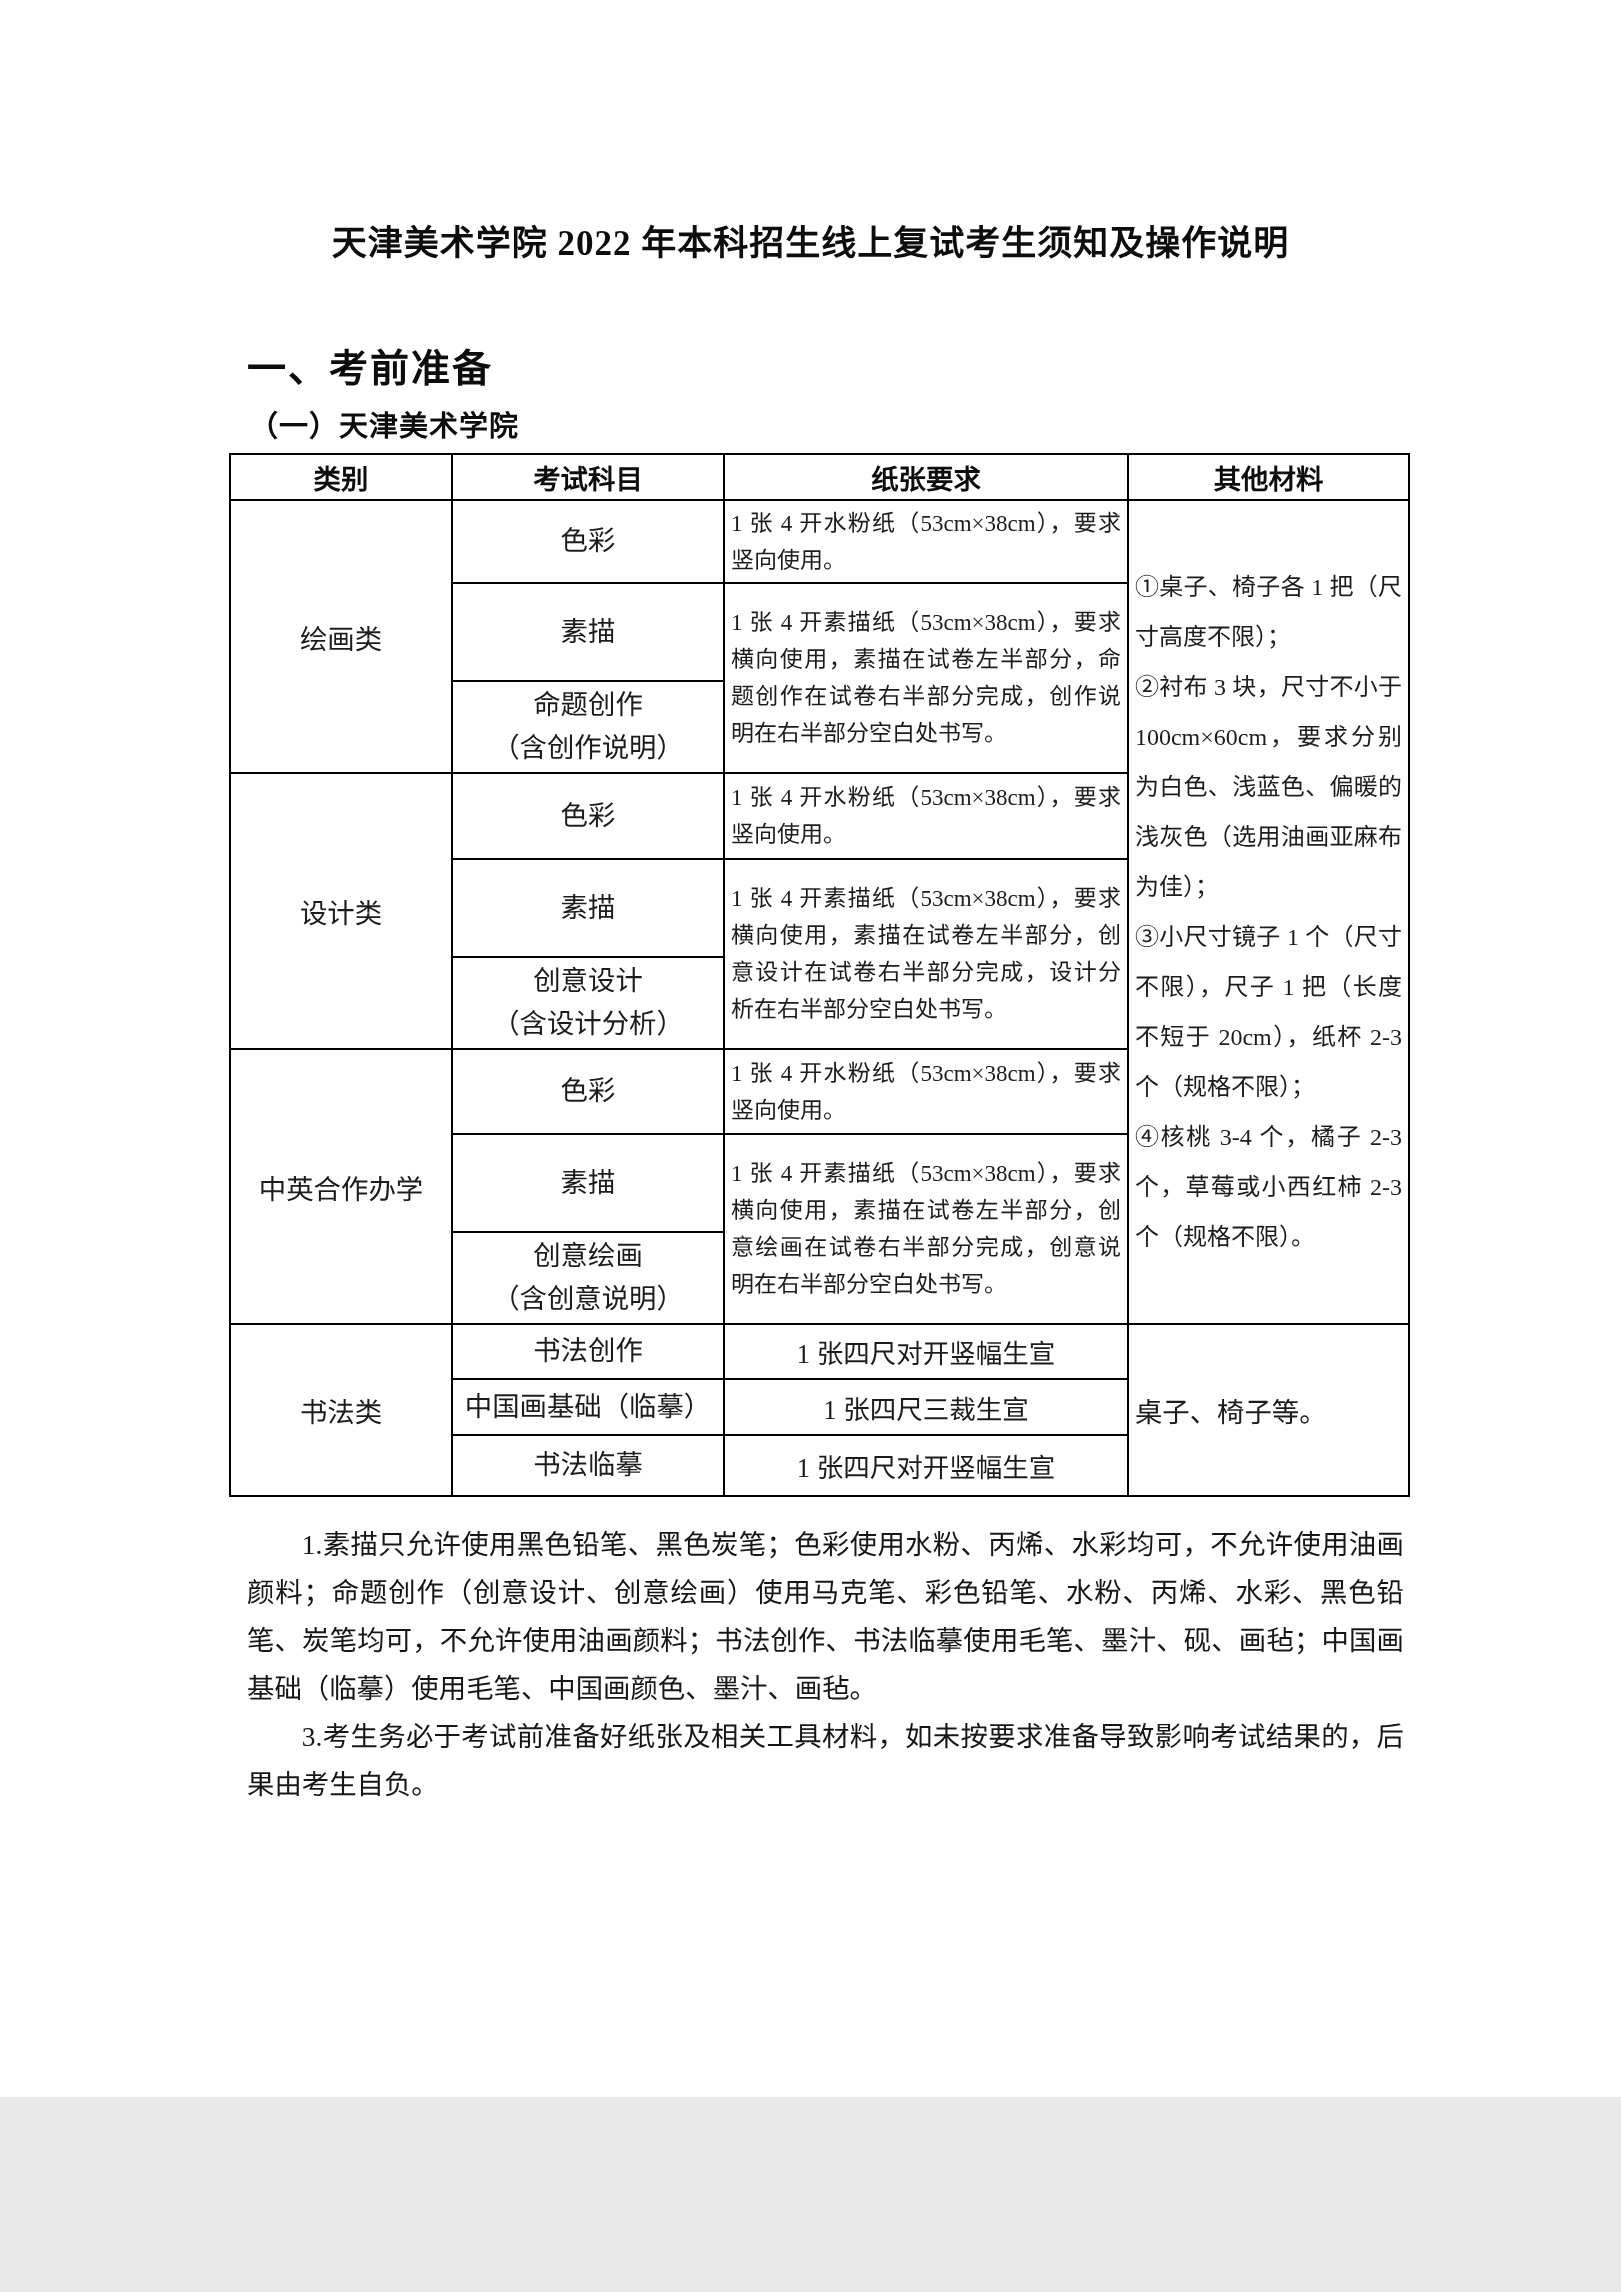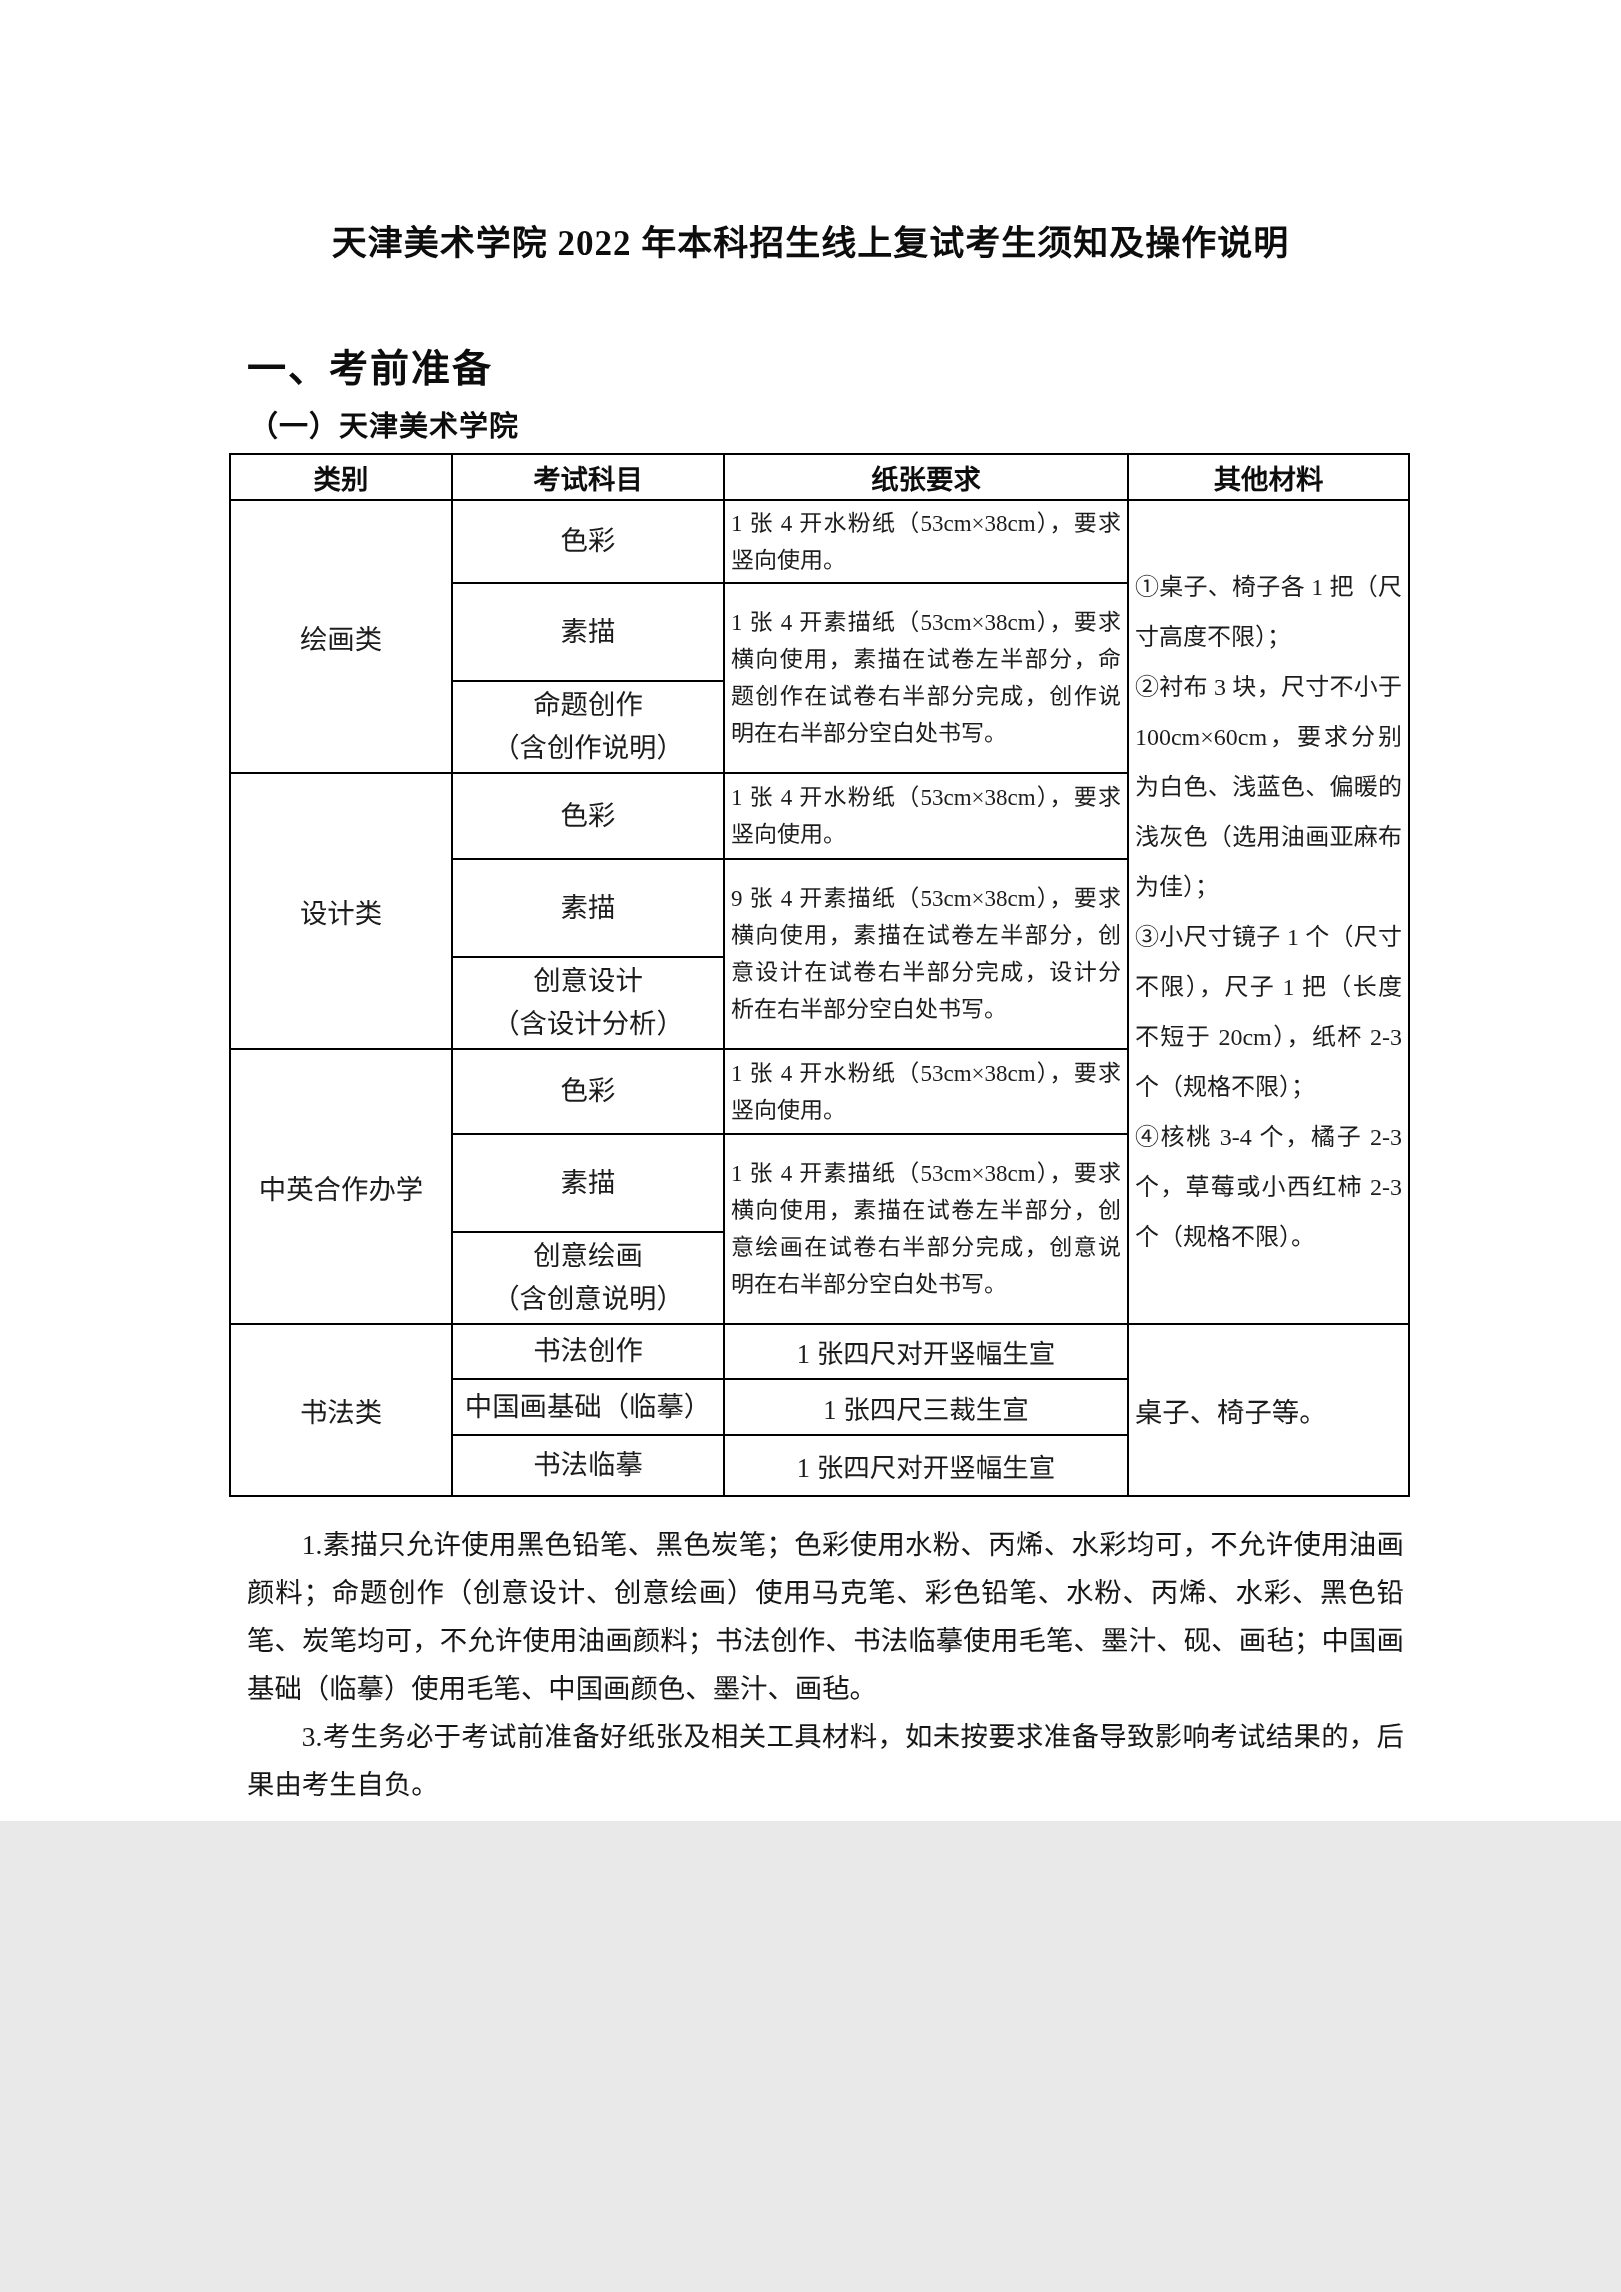--- a/index.html
+++ b/index.html
@@ -1,18 +1,18 @@
 <!DOCTYPE html>
 <html lang="zh-CN"><head>
 <meta charset="utf-8">
 <style>
   html,body{margin:0;padding:0;background:#e9e9e9;}
   .page{
     position:relative;
-    width:1621px;height:1821px;
+    width:1621px;height:2097px;
     background:#ffffff;
     margin:0 auto;
     font-family:"Liberation Serif","DejaVu Serif",serif;
     color:#161616;
     overflow:hidden;
   }
   .doc-title{
     position:absolute;top:214px;left:0;width:100%;
     text-align:center;
     font-size:35px;font-weight:bold;letter-spacing:1px;
@@ -117,21 +117,21 @@
 （含创作说明）</td>
       </tr>
 
       <tr style="height:86px">
         <td class="cat" rowspan="3">设计类</td>
         <td class="subj">色彩</td>
         <td class="paper-left">1 张 4 开水粉纸（53cm×38cm），要求竖向使用。</td>
       </tr>
       <tr style="height:98px">
         <td class="subj">素描</td>
-        <td class="paper-left" rowspan="2">9 张 4 开素描纸（53cm×38cm），要求横向使用，素描在试卷左半部分，创意设计在试卷右半部分完成，设计分析在右半部分空白处书写。</td>
+        <td class="paper-left" rowspan="2">1 张 4 开素描纸（53cm×38cm），要求横向使用，素描在试卷左半部分，创意设计在试卷右半部分完成，设计分析在右半部分空白处书写。</td>
       </tr>
       <tr style="height:92px">
         <td class="subj">创意设计
 （含设计分析）</td>
       </tr>
 
       <tr style="height:85px">
         <td class="cat" rowspan="3">中英合作办学</td>
         <td class="subj">色彩</td>
         <td class="paper-left">1 张 4 开水粉纸（53cm×38cm），要求竖向使用。</td>

